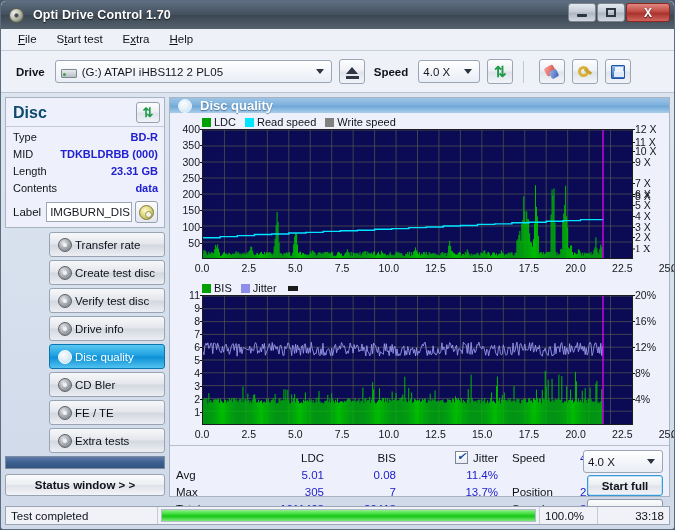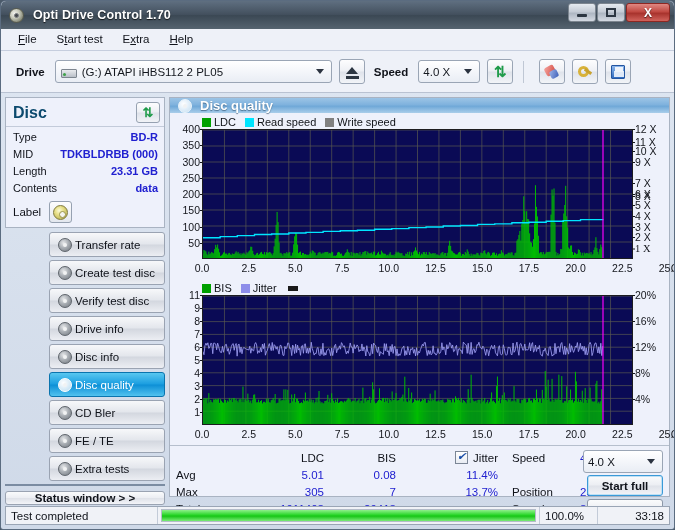--- a/index.html
+++ b/index.html
@@ -350,20 +350,21 @@
           <div class="drow">
             <span class="k">Length</span>
             <span class="v">23.31 GB</span>
           </div>
           <div class="drow">
             <span class="k">Contents</span>
             <span class="v">data</span>
           </div>
           <div class="label-row">
             <span class="k">Label</span>
+            <div class="label-input">IMGBURN_DIS</div>
             <div class="cd-btn">
                 <div class="cd-g"></div>
               </div>
           </div>
         </div>
       </div>
 
       <div class="navlist">
         <div class="navbtn">
           <span class="nav-ic"></span>
@@ -373,24 +374,20 @@
           <span class="nav-ic"></span>
           <span>Create test disc</span>
         </div>
         <div class="navbtn">
           <span class="nav-ic"></span>
           <span>Verify test disc</span>
         </div>
         <div class="navbtn">
           <span class="nav-ic"></span>
           <span>Drive info</span>
-        </div>
-        <div class="navbtn">
-          <span class="nav-ic"></span>
-          <span>Disc info</span>
         </div>
         <div class="navbtn active">
           <span class="nav-ic"></span>
           <span>Disc quality</span>
         </div>
         <div class="navbtn">
           <span class="nav-ic"></span>
           <span>CD Bler</span>
         </div>
         <div class="navbtn">

